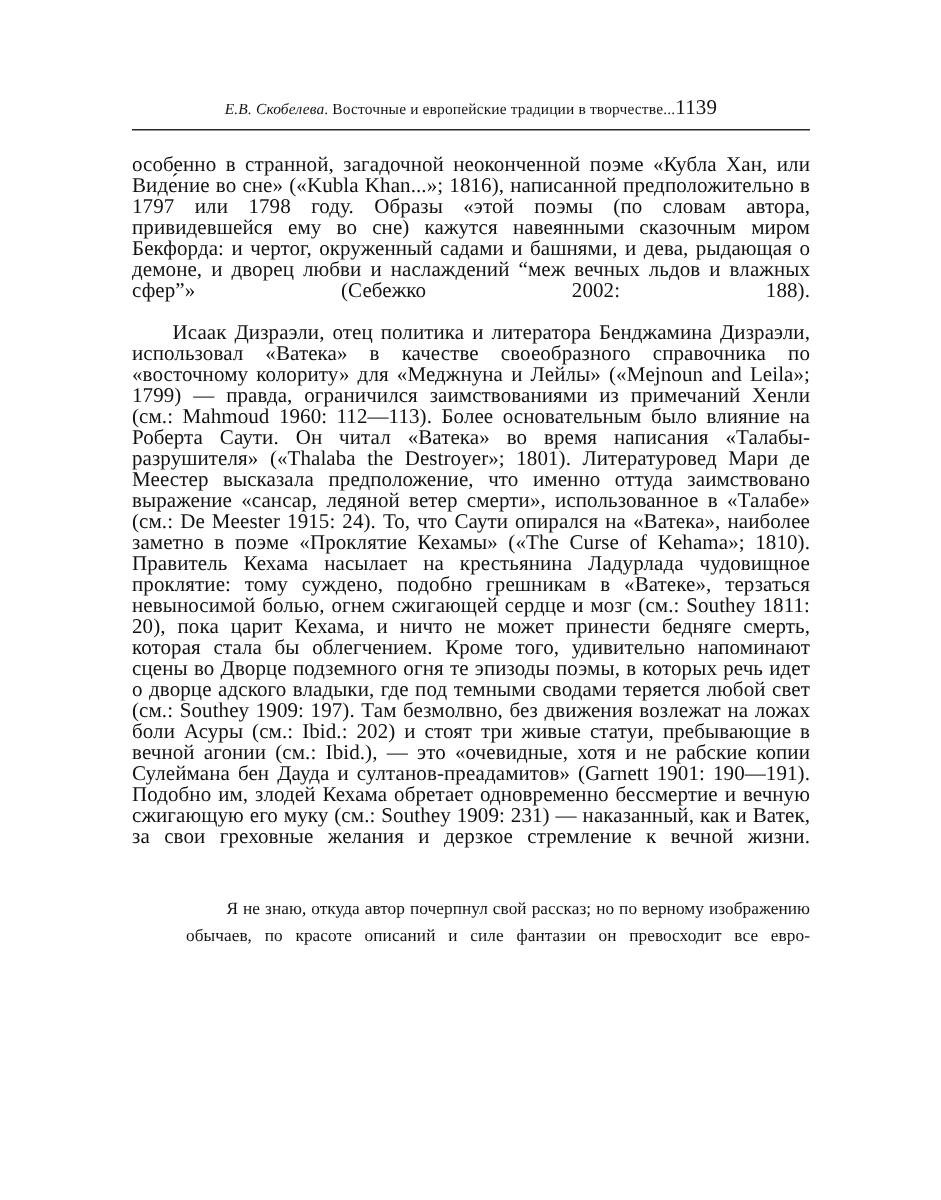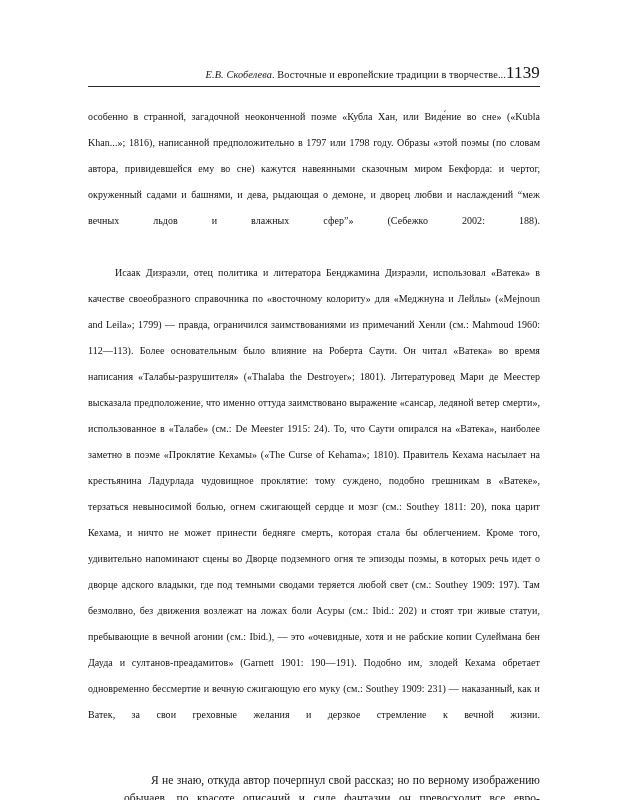--- a/index.html
+++ b/index.html
@@ -21,38 +21,38 @@
   }
 
   
   .running-head {
     position: absolute;
     left: 88px;
     top: 66px;
     width: 452px;
     display: flex;
     align-items: baseline;
-    justify-content: flex-end;
+    justify-content: center;
     font-size: 10.3px;
     line-height: 14px;
     color: #151515;
     white-space: nowrap;
   }
 
   .running-head-title {
     display: inline-block;
     letter-spacing: 0.01em;
   }
 
   .running-head-author {
     font-style: italic;
   }
 
   .running-head-folio {
-    font-size: 17px;
+    font-size: 14px;
     letter-spacing: 0.01em;
   }
 
   .head-rule {
     position: absolute;
     left: 88px;
     top: 86px;
     width: 452px;
     height: 0;
     border-top: 1.15px solid #2a2a2a;
@@ -61,22 +61,22 @@
   
   .text-column {
     position: absolute;
     left: 88px;
     top: 104px;
     width: 452px;
   }
 
   p {
     margin: 0;
-    font-size: 10px;
-    line-height: 26px;
+    font-size: 14px;
+    line-height: 14px;
     text-align: justify;
     text-indent: 27px;
     hyphens: manual;
     letter-spacing: 0.004em;
     word-spacing: 0.004em;
   }
 
   p.no-indent {
     text-indent: 0;
   }

